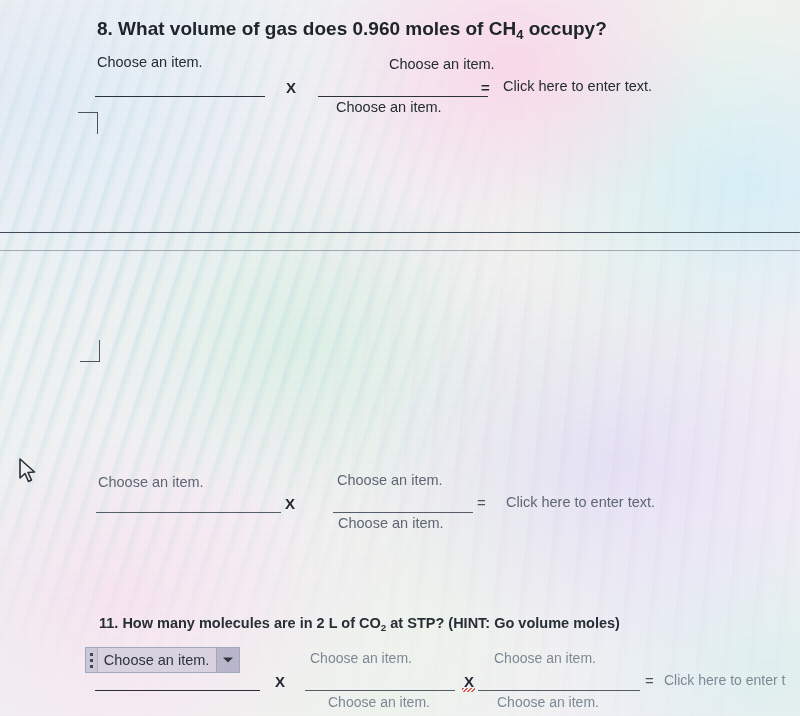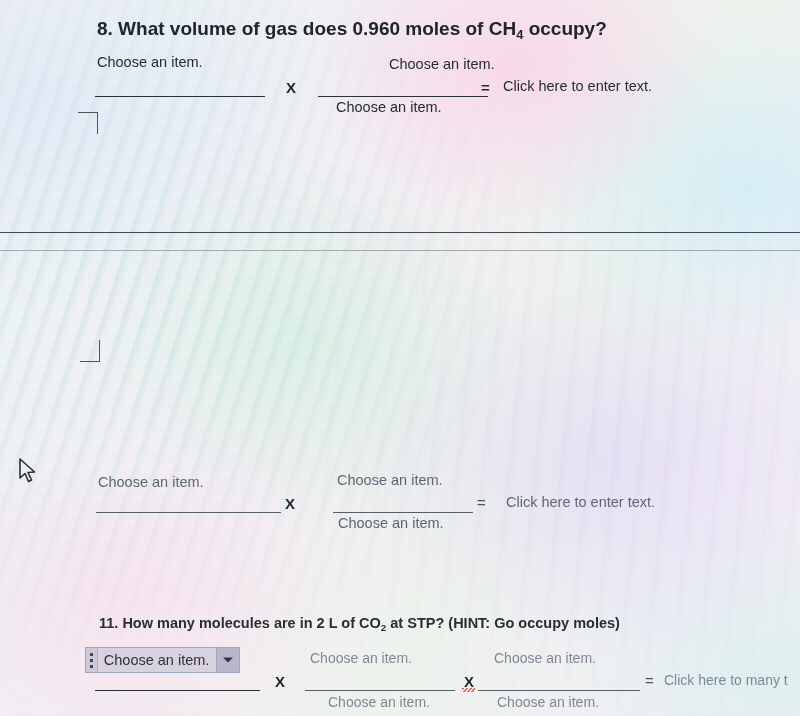--- a/index.html
+++ b/index.html
@@ -280,21 +280,21 @@
 
     <div class="rule rule-soft" style="left:333px; top:512px; width:140px;"></div>
 
     <div class="placeholder ph-mid" style="left:338px; top:515px; font-size:14.5px;">Choose an item.</div>
 
     <div class="op op-light" style="left:477px; top:494px; font-size:15px;">=</div>
 
     <div class="placeholder ph-mid" style="left:506px; top:494px; font-size:14.5px;">Click here to enter text.</div>
 
     <div class="qtext" style="left:99px; top:615px; font-size:14.5px; color:#272e36;">
-      <span>11. How many molecules are in 2 L of CO</span><sub>2</sub><span> at STP? (HINT: Go occupy moles)</span>
+      <span>11. How many molecules are in 2 L of CO</span><sub>2</sub><span> at STP? (HINT: Go volume moles)</span>
     </div>
 
     <div class="content-control" style="left:85px; top:647px; width:155px;">
       <div class="cc-handle">
         <i></i>
           <i></i>
           <i></i>
       </div>
       <div class="cc-label">Choose an item.</div>
       <div class="cc-arrow">
@@ -319,21 +319,21 @@
     <div class="squiggle" style="left:462px; top:688px; width:13px;"></div>
 
     <div class="placeholder ph-light" style="left:494px; top:650px; font-size:14px;">Choose an item.</div>
 
     <div class="rule rule-soft" style="left:478px; top:690px; width:162px;"></div>
 
     <div class="placeholder ph-light" style="left:497px; top:694px; font-size:14px;">Choose an item.</div>
 
     <div class="op op-light" style="left:645px; top:672px; font-size:15px;">=</div>
 
-    <div class="placeholder ph-light" style="left:664px; top:672px; font-size:14px;">Click here to many t</div>
+    <div class="placeholder ph-light" style="left:664px; top:672px; font-size:14px;">Click here to enter t</div>
 
   </div>
 
   <div class="cursor" style="left:18px; top:458px;">
     <svg width="22" height="28" viewBox="0 0 22 28" aria-hidden="true">
       <path d="M2 1 L2 20 L7 15.5 L10.5 23.5 L13.5 22 L10 14.5 L16.5 14 Z" fill="none" stroke="#2b2f36" stroke-width="1.6" stroke-linejoin="round"></path>
     </svg>
   </div>
 
 </div>

